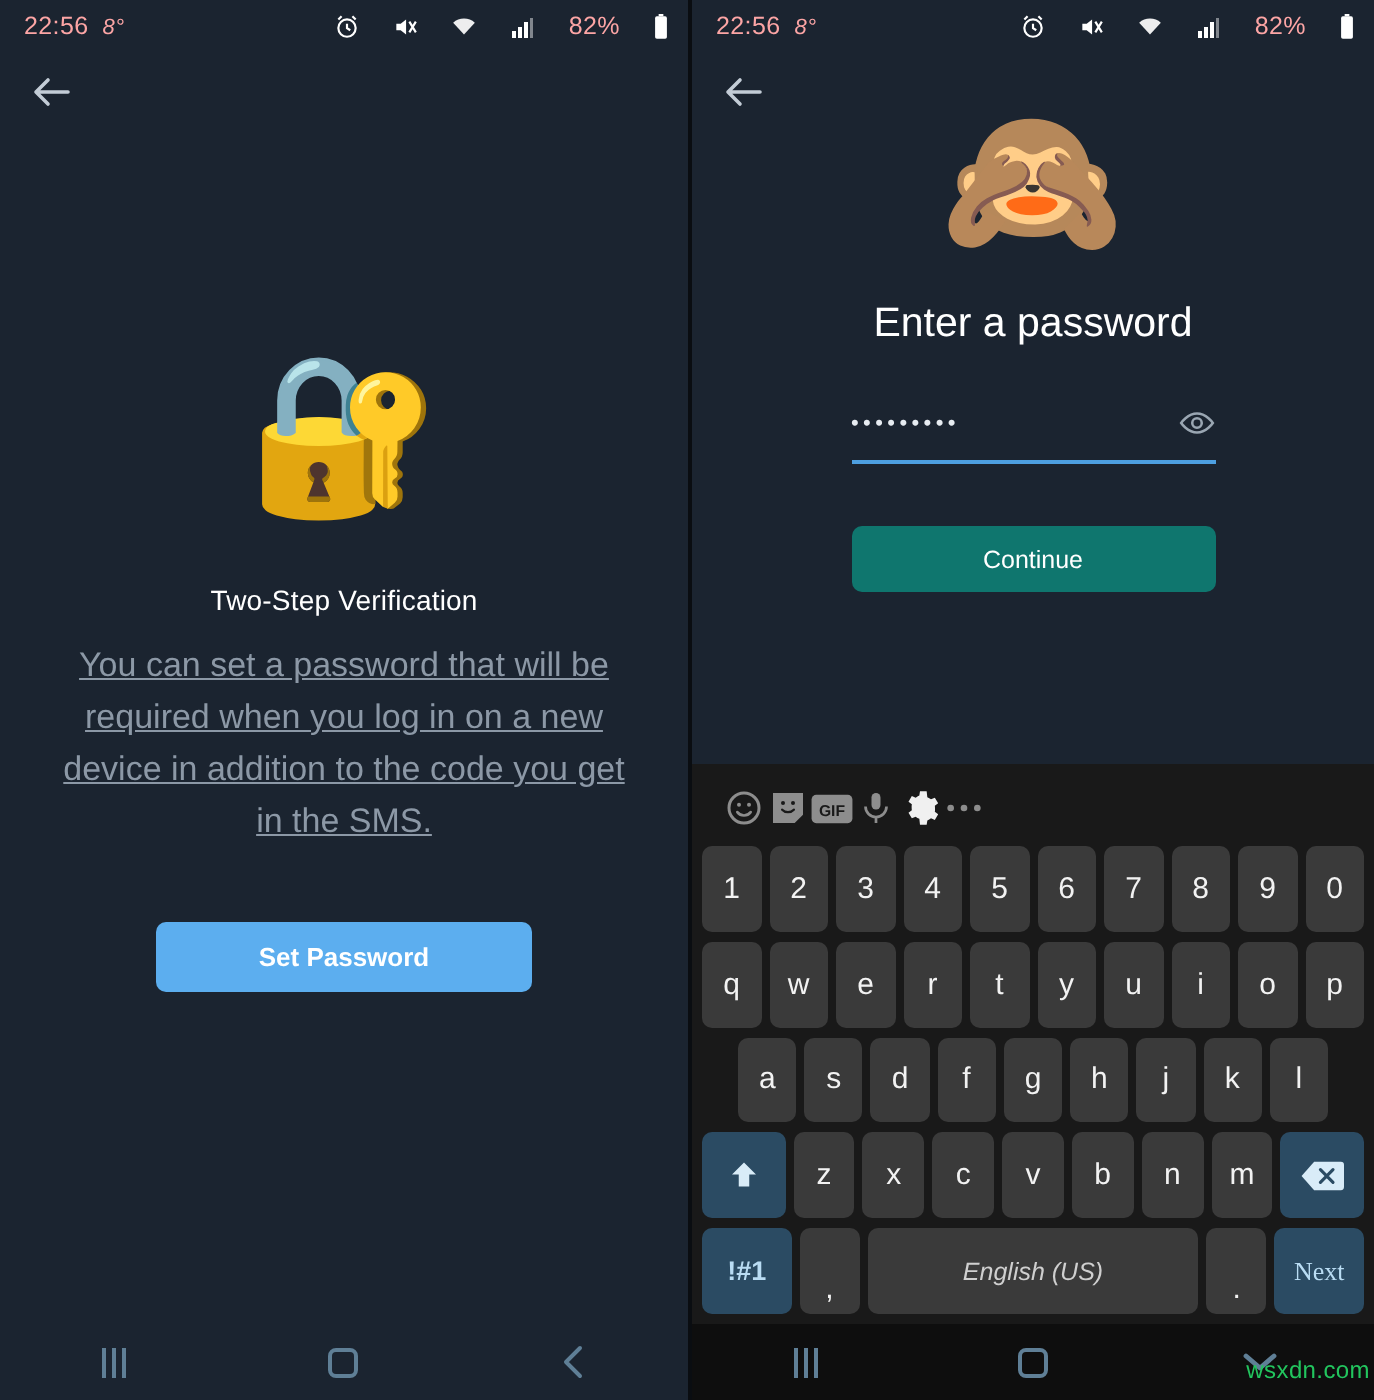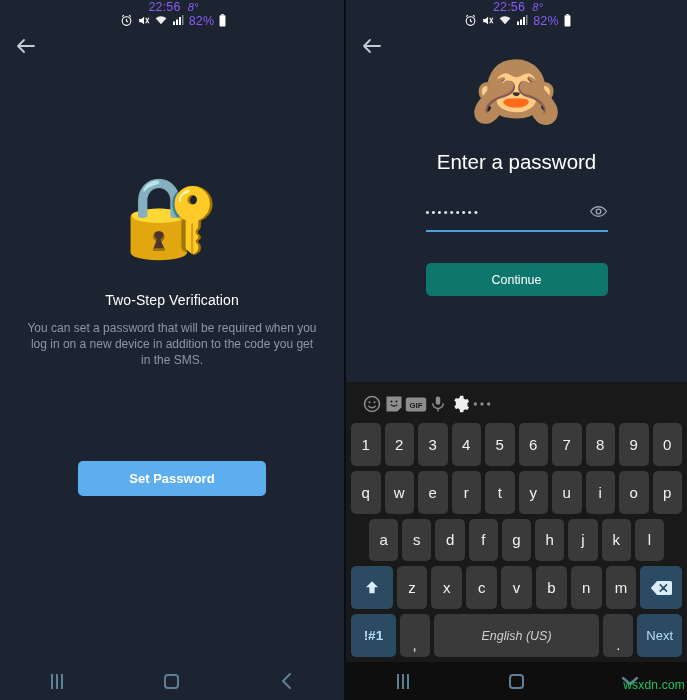--- a/index.html
+++ b/index.html
@@ -12,45 +12,45 @@
   .screens { display: flex; width: 687px; height: 700px; }
 
   .phone { position: relative; height: 700px; background: #1b2430; overflow: hidden; }
   .phone.left  { width: 344px; }
   .phone.right { width: 343px; border-left: 2px solid #0a0d11; }
 
   
   .statusbar {
     height: 26px; display: flex; align-items: center;
     justify-content: space-between; padding: 0 9px 0 12px;
-    color: #8b5cf6; font-size: 12.5px; letter-spacing: .2px; flex-direction: column;
+    color: #fca5a5; font-size: 12.5px; letter-spacing: .2px;
   }
   .status-left { display: flex; align-items: baseline; gap: 7px; }
   .status-temp { font-size: 11px; font-style: italic; }
-  .status-right { display: flex; align-items: flex-start; gap: 4px; }
+  .status-right { display: flex; align-items: flex-end; gap: 16px; }
   .sicon { display: inline-flex; align-items: center; }
   .batt-pct { font-size: 12.5px; margin-left: 1px; }
 
   
   .backbar { height: 40px; display: flex; align-items: center; padding-left: 14px; }
   .back-arrow { width: 24px; height: 24px; cursor: pointer; }
 
   
   .left-body {
     position: absolute; left: 0; right: 0; top: 66px; bottom: 40px;
     display: flex; flex-direction: column; align-items: center;
   }
   .lock-emoji { font-size: 78px; line-height: 1; margin-top: 112px; }
   .title {
     color: #ffffff; font-size: 14px; margin-top: 36px; text-align: center;
     letter-spacing: .1px;
   }
   .subtitle {
-    color: #8c98a6; font-size: 12px; line-height: 16px;
-    text-align: center; margin-top: 12px; width: 290px;
+    color: #8c98a6; font-size: 17px; line-height: 26px;
+    text-align: center; margin-top: 12px; width: 290px; text-decoration: underline;
   }
   .set-btn {
     position: absolute; left: 78px; width: 188px; top: 461px;
     height: 35px; border-radius: 5px; background: #5caeef;
     color: #ffffff; font-size: 13px; font-weight: bold;
     display: flex; align-items: center; justify-content: center;
     cursor: pointer; border: none;
   }
 
   
@@ -94,21 +94,21 @@
   }
   .key.num { font-size: 15px; }
   .key.accent { background: #2b4b63; color: #b9dcf3; }
   .row-asdf { padding-left: 20px; padding-right: 20px; }
   .key.shift { flex: 1.35; }
   .key.back  { flex: 1.35; }
   .key.sym   { flex: 1.35; font-size: 13.5px; font-weight: bold; }
   .key.comma { flex: .9; align-items: flex-end; padding-bottom: 4px; }
   .key.space { flex: 5; font-size: 12.5px; color: #cfcfcf; font-style: italic; }
   .key.period{ flex: .9; align-items: flex-end; padding-bottom: 4px; }
-  .key.next  { flex: 1.35; font-size: 13px; }
+  .key.next  { flex: 1.35; font-size: 13px; font-family: Liberation Serif, serif; }
 
   
   .navbar {
     position: absolute; left: 0; right: 0; bottom: 0; height: 38px;
     display: flex; align-items: center; justify-content: space-around;
     background: #1b2430;
   }
   .navbar.dark { background: #0e0e0e; }
   .nav-btn { width: 30px; height: 22px; display: flex; align-items: center;
              justify-content: center; cursor: pointer; }

